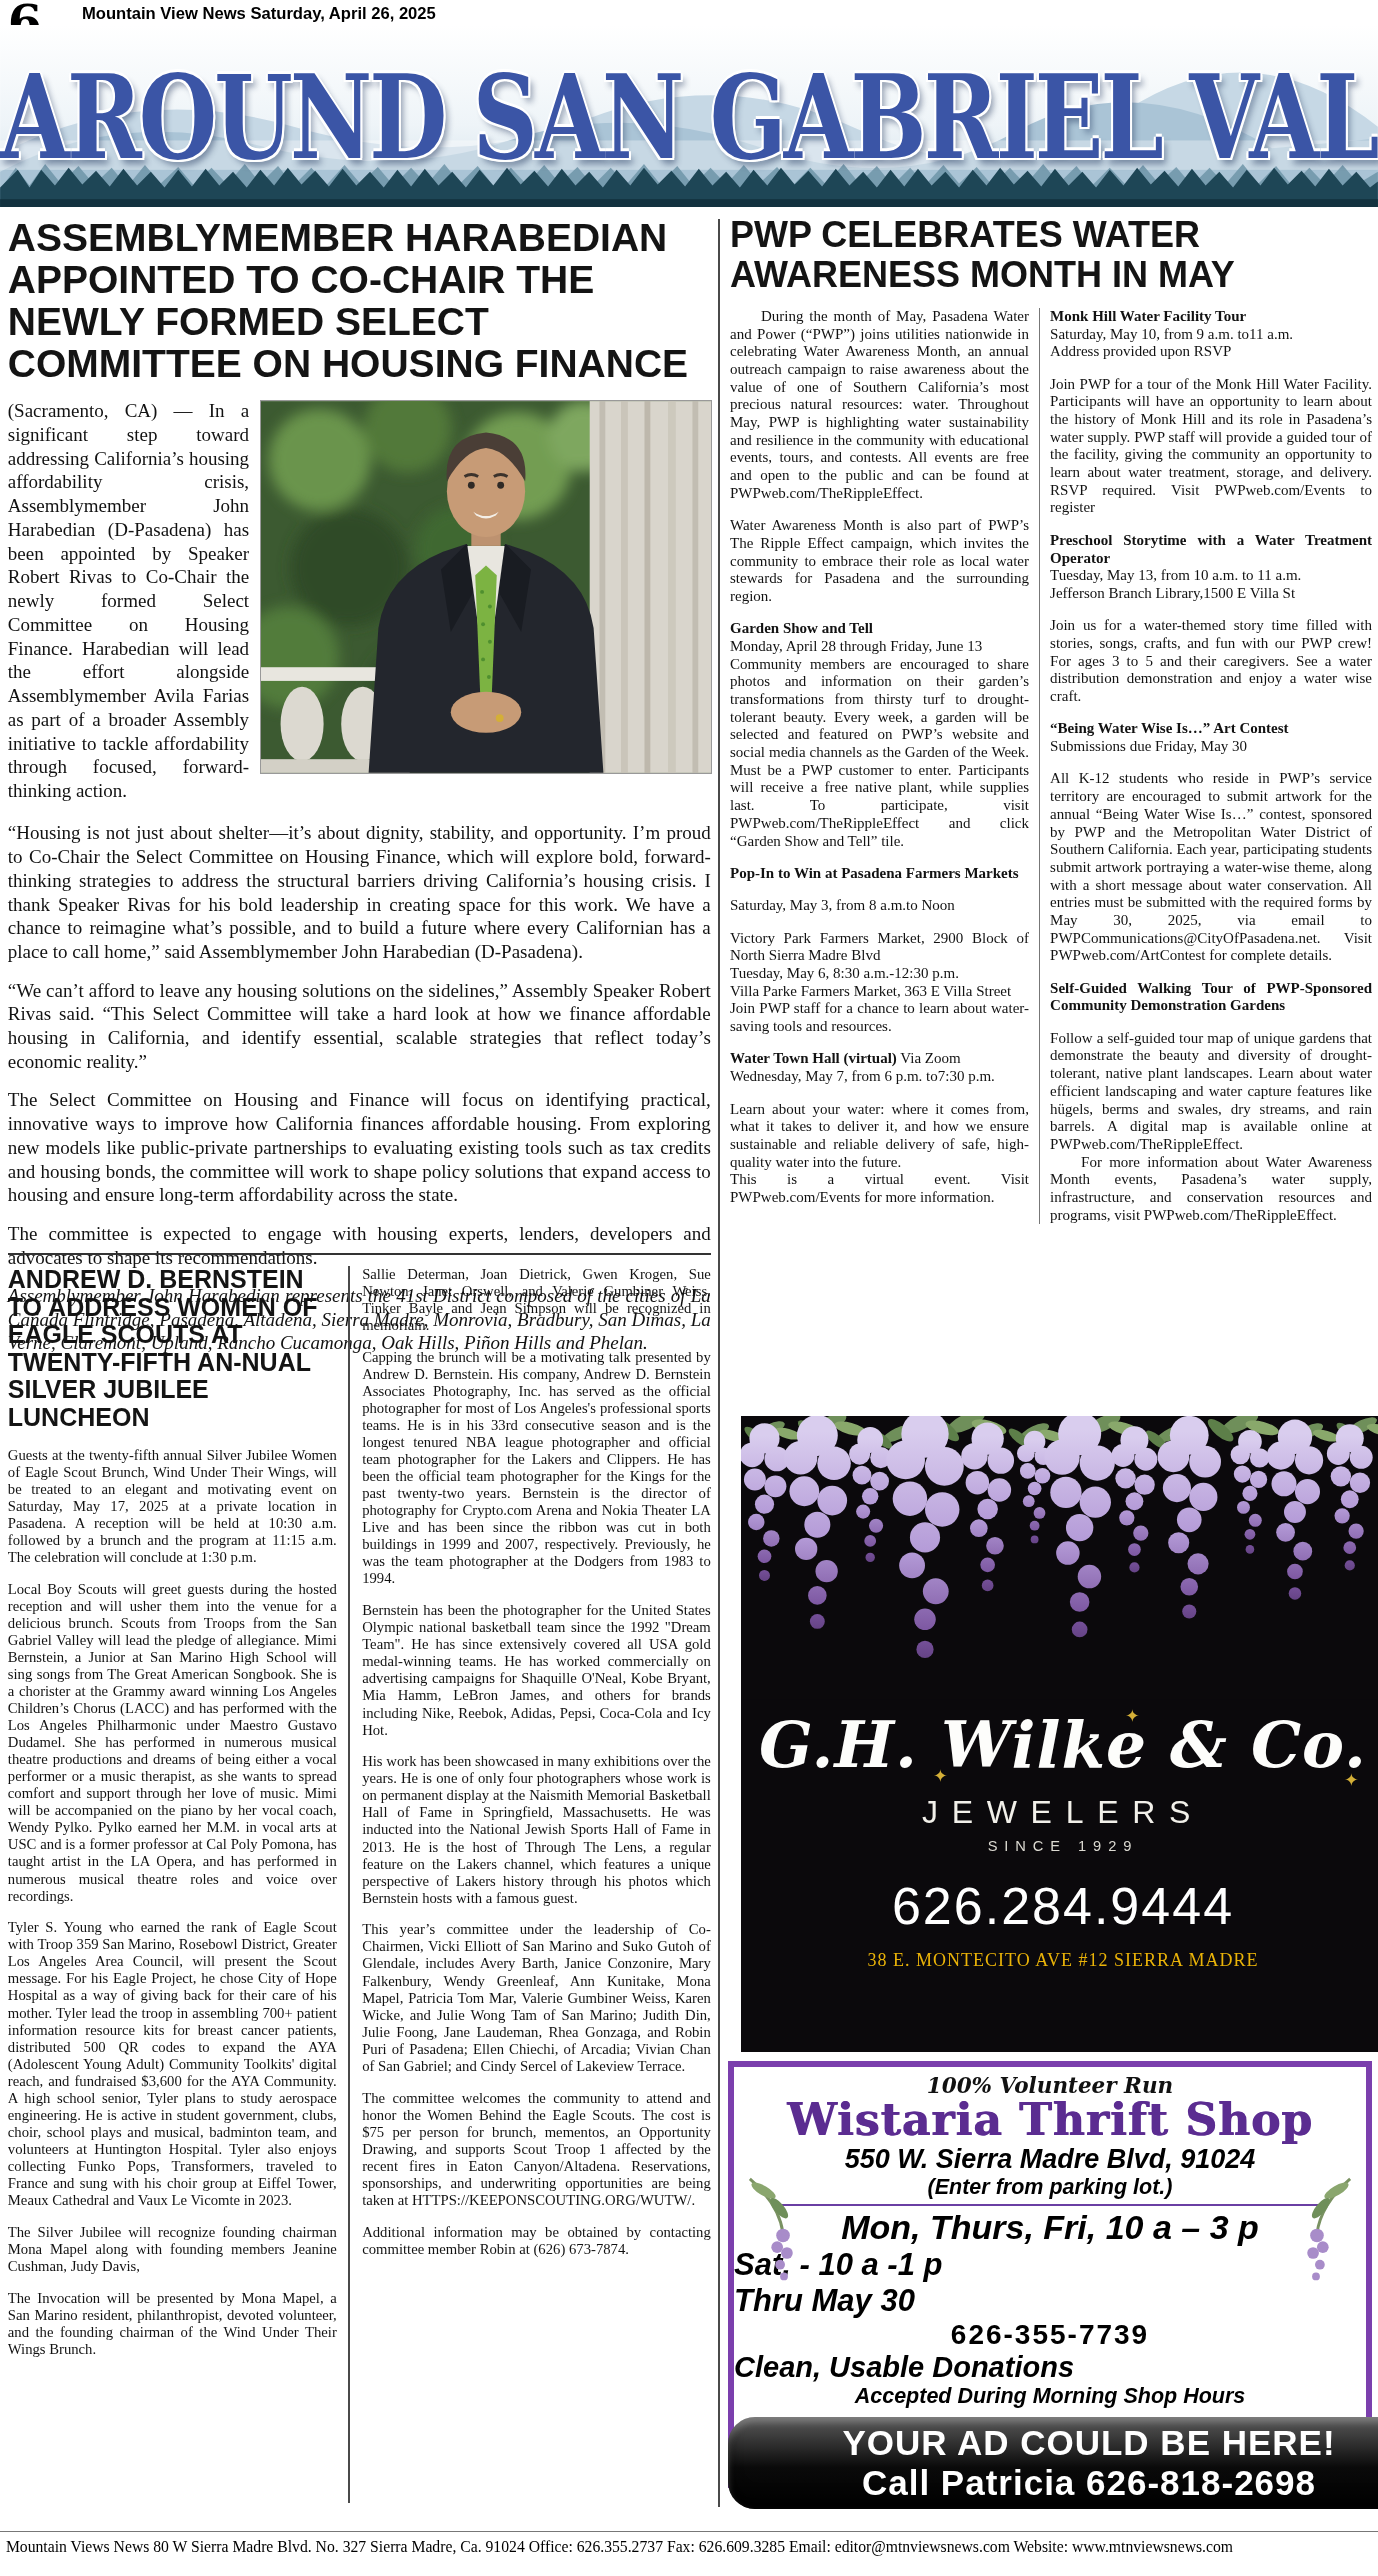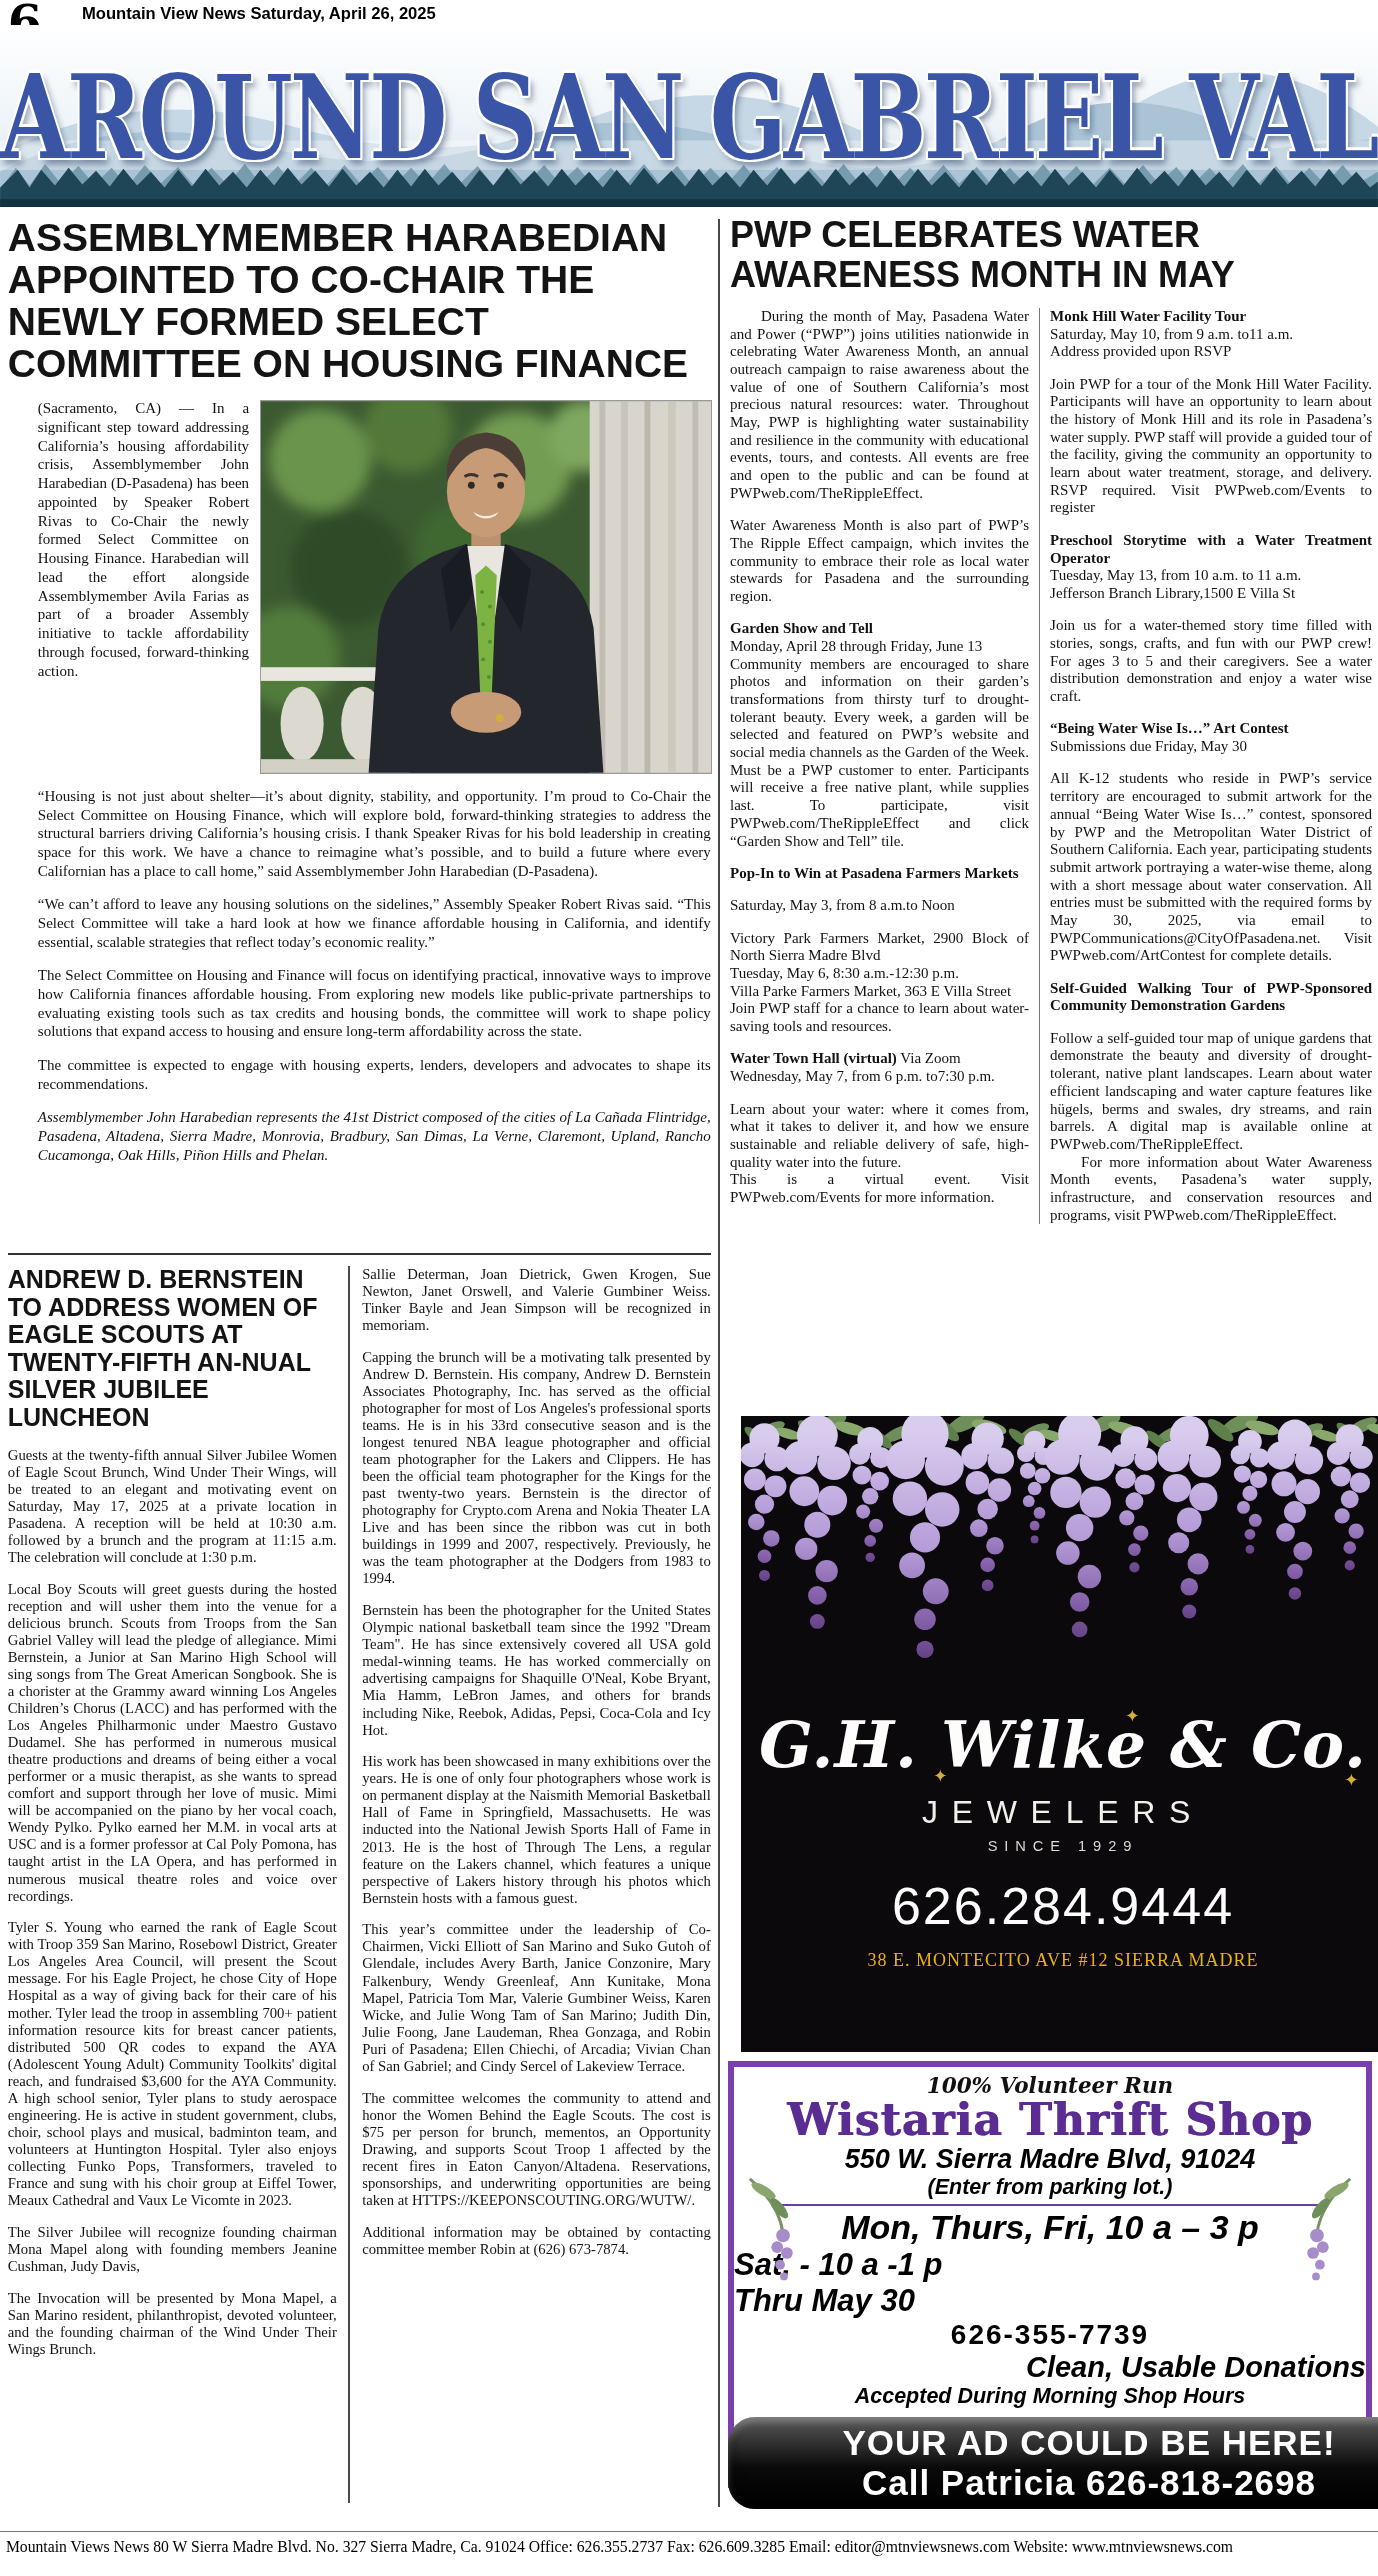--- a/index.html
+++ b/index.html
@@ -16,21 +16,21 @@
     color:#3b55a6;white-space:nowrap;transform:scaleY(1.28);transform-origin:top center;
     text-shadow:2px 0 0 #fff,-2px 0 0 #fff,0 2px 0 #fff,0 -2px 0 #fff,2px 2px 0 #fff,-2px 2px 0 #fff,3.9px 4.9px 5.9px rgba(20,40,80,.45);}
   
   .hl{font-family:"Liberation Sans",sans-serif;font-weight:700;color:#141414;}
   p{margin:0;text-align:justify;}
   .gap{margin-top:14.7px;}
   .italic{font-style:italic;}
   
   .housing{position:absolute;left:7.8px;top:217px;width:703px;}
   .housing .hl{font-size:39px;line-height:1.08;}
-  .housing-body{margin-top:13.7px;font-size:15px;line-height:1.25;margin-left:30px;}
+  .housing-body{margin-top:13.7px;font-size:19px;line-height:1.25;}
   .photo-wrap{float:right;width:450px;height:372px;margin:2px 0 9.8px 11.7px;outline:1px solid #999;}
   .clearp{clear:both;padding-top:3.9px;}
   .hr-left{position:absolute;left:7.8px;top:1253px;width:703px;border-top:2px solid #333;}
   
   .vrule-main{position:absolute;left:718px;top:219px;width:2px;height:2288px;background:#4a4a4a;}
   
   .bernstein{position:absolute;left:7.8px;top:1266px;width:703px;height:1237px;display:flex;overflow:hidden;}
   .bern-col1{width:329px;flex:0 0 329px;}
   .bern-col2{flex:1;}
   .bern-div{width:2px;background:#4a4a4a;margin:0 11.7px;}
@@ -60,21 +60,21 @@
     border:6.9px solid #7b3fad;background:#fff;text-align:center;overflow:hidden;}
   .wst-tag{margin-top:5.9px;font-family:"DejaVu Serif",serif;font-style:italic;font-weight:700;font-size:21.5px;color:#111;}
   .wst-name{font-family:"DejaVu Serif",serif;font-weight:700;font-size:44px;line-height:1.0;color:#5b2c91;
     letter-spacing:1px;text-shadow:1px 0 0 #5b2c91;}
   .wst-addr{font-family:"Liberation Sans",sans-serif;font-weight:700;font-style:italic;font-size:27px;margin-top:2px;color:#000;text-align:center;}
   .wst-note{font-family:"Liberation Sans",sans-serif;font-weight:700;font-style:italic;font-size:21.5px;color:#000;text-align:center;}
   .wst-rule{width:88%;margin:3.9px auto 2px;border-top:2.9px solid #6a3fa3;}
   .wst-hours1{font-family:"Liberation Sans",sans-serif;font-weight:700;font-style:italic;font-size:34px;color:#000;text-align:center;}
   .wst-hours2,.wst-hours3{font-family:"Liberation Sans",sans-serif;font-weight:700;font-style:italic;font-size:31px;color:#000;text-align:left;}
   .wst-phone{font-family:"Liberation Sans",sans-serif;font-weight:700;font-size:28px;letter-spacing:2px;color:#000;text-align:center;}
-  .wst-l1{font-family:"Liberation Sans",sans-serif;font-weight:700;font-style:italic;font-size:29px;color:#000;text-align:right;}
+  .wst-l1{font-family:"Liberation Sans",sans-serif;font-weight:700;font-style:italic;font-size:29px;color:#000;text-align:left;}
   .wst-l2{font-family:"Liberation Sans",sans-serif;font-weight:700;font-style:italic;font-size:21.5px;color:#000;text-align:center;}
   .sprig{position:absolute;}
   
   .yourad{position:absolute;left:728px;top:2417px;width:644px;height:92px;border-radius:27px;
     background:linear-gradient(#5a5a5a,#0a0a0a 55%,#000);
     box-shadow:inset 0 4.9px 7.8px rgba(255,255,255,.25), inset 0 -9.8px 13.7px rgba(0,0,0,.7);
     display:flex;flex-direction:column;justify-content:center;text-align:center;padding-left:39px;}
   .yourad div{font-family:"Liberation Sans",sans-serif;font-weight:700;color:#fff;font-size:35px;line-height:1.15;letter-spacing:1px;}
   
   .footer{position:absolute;left:0;top:2531px;width:1378px;border-top:1.5px solid #777;

